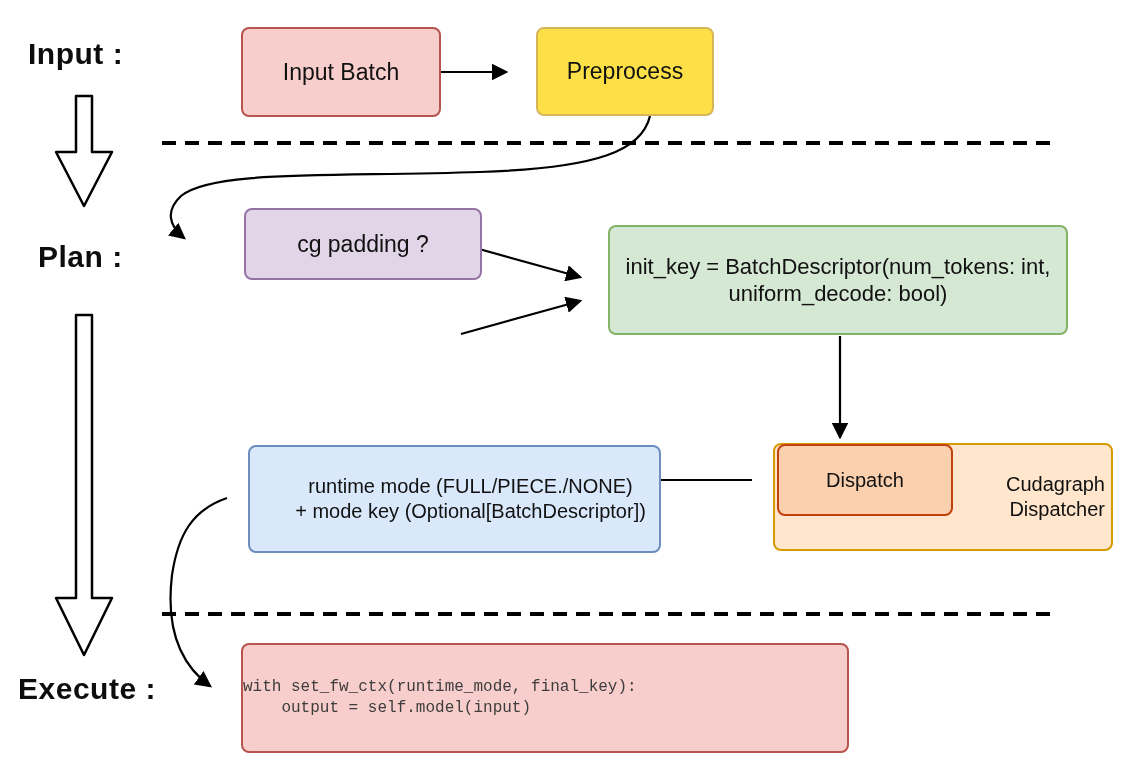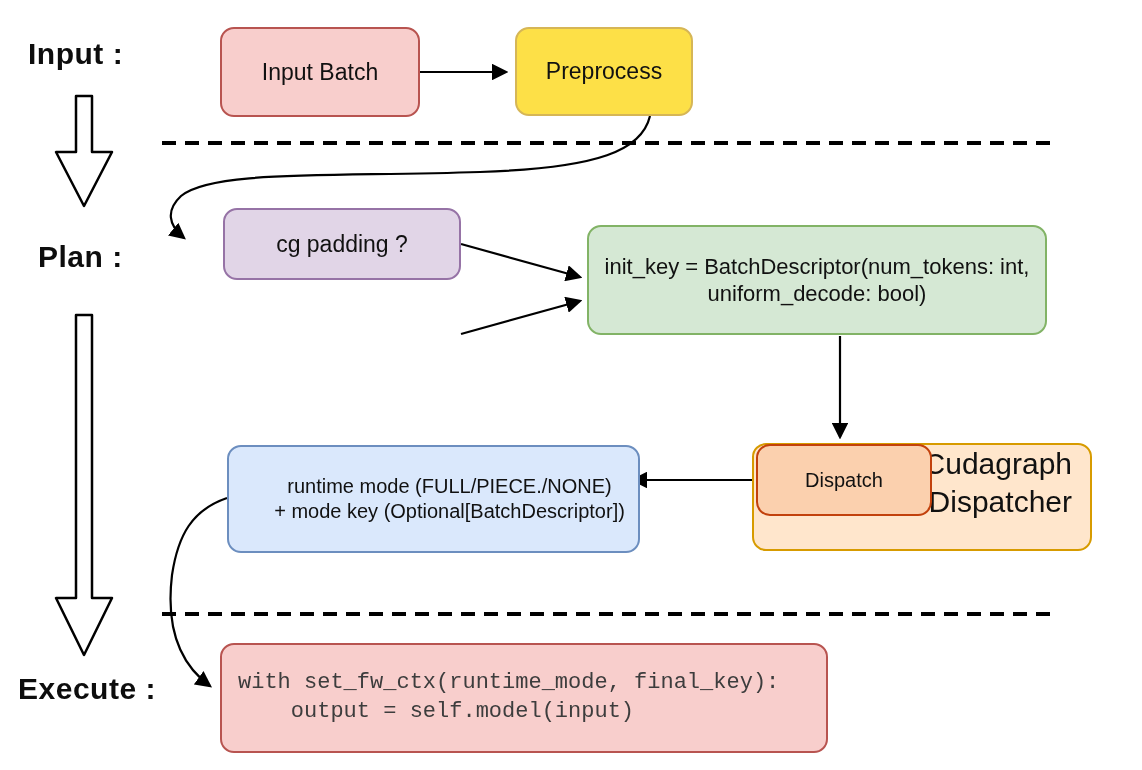--- a/index.html
+++ b/index.html
@@ -15,46 +15,47 @@
     position:absolute;
     font-weight:bold;
     font-size:30px;
     color:#0d0d0d;
     letter-spacing:0.5px;
     white-space:nowrap;
   }
   .node{
     position:absolute;
     box-sizing:border-box;
-    border-radius:14px;
+    border-radius:8px;
     display:flex;
     flex-direction:column;
     align-items:center;
     justify-content:center;
     text-align:center;
     color:#111;
     line-height:1.25;
+    margin-left:21px;
   }
   .node span{display:block;white-space:nowrap;}
   .n-input-batch{left:220px;top:27px;width:200px;height:90px;background:#f8cecc;border:2px solid #b85450;font-size:23px;}
   .n-preprocess{left:515px;top:27px;width:178px;height:89px;background:#fde047;border:2px solid #d6b656;font-size:23px;}
   .n-cg-padding{left:223px;top:208px;width:238px;height:72px;background:#e1d5e7;border:2px solid #9673a6;font-size:23px;}
   .n-uniform-decode{left:223px;top:300px;width:238px;height:71px;background:#e1d5e7;border:2px solid #9673a6;font-size:23px;}
   .n-init-key{left:587px;top:225px;width:460px;height:110px;background:#d5e8d4;border:2px solid #82b366;font-size:22px;}
   .n-cudagraph{left:752px;top:443px;width:340px;height:108px;background:#ffe6cc;border:2px solid #d79b00;
-    align-items:flex-end;justify-content:flex-start;padding-right:18px;font-size:30px;}
+    align-items:flex-end;justify-content:center;padding-right:6px;font-size:20px;}
   .n-dispatch{left:756px;top:444px;width:176px;height:72px;background:#fbd0ae;border:2px solid #c2410c;font-size:20px;z-index:2;}
   .n-runtime{left:227px;top:445px;width:413px;height:108px;background:#dae8fc;border:2px solid #6c8ebf;font-size:20px;padding-left:32px;}
   .n-code{
     left:220px;top:643px;width:608px;height:110px;
     background:#f8cecc;border:2px solid #b85450;
     align-items:flex-start;justify-content:center;
-    padding-left:16px;
+    padding-left:0;
     font-family:"Liberation Mono","DejaVu Sans Mono",monospace;
-    font-size:22px;color:#3d3d3d;line-height:1.3;
+    font-size:16px;color:#3d3d3d;line-height:1.3;
   }
   .n-code span{white-space:pre;}
 </style>
 </head>
 <body>
 
 <div class="canvas">
 
   <svg class="wires" viewBox="0 0 1142 770" xmlns="http://www.w3.org/2000/svg">
     <defs>

